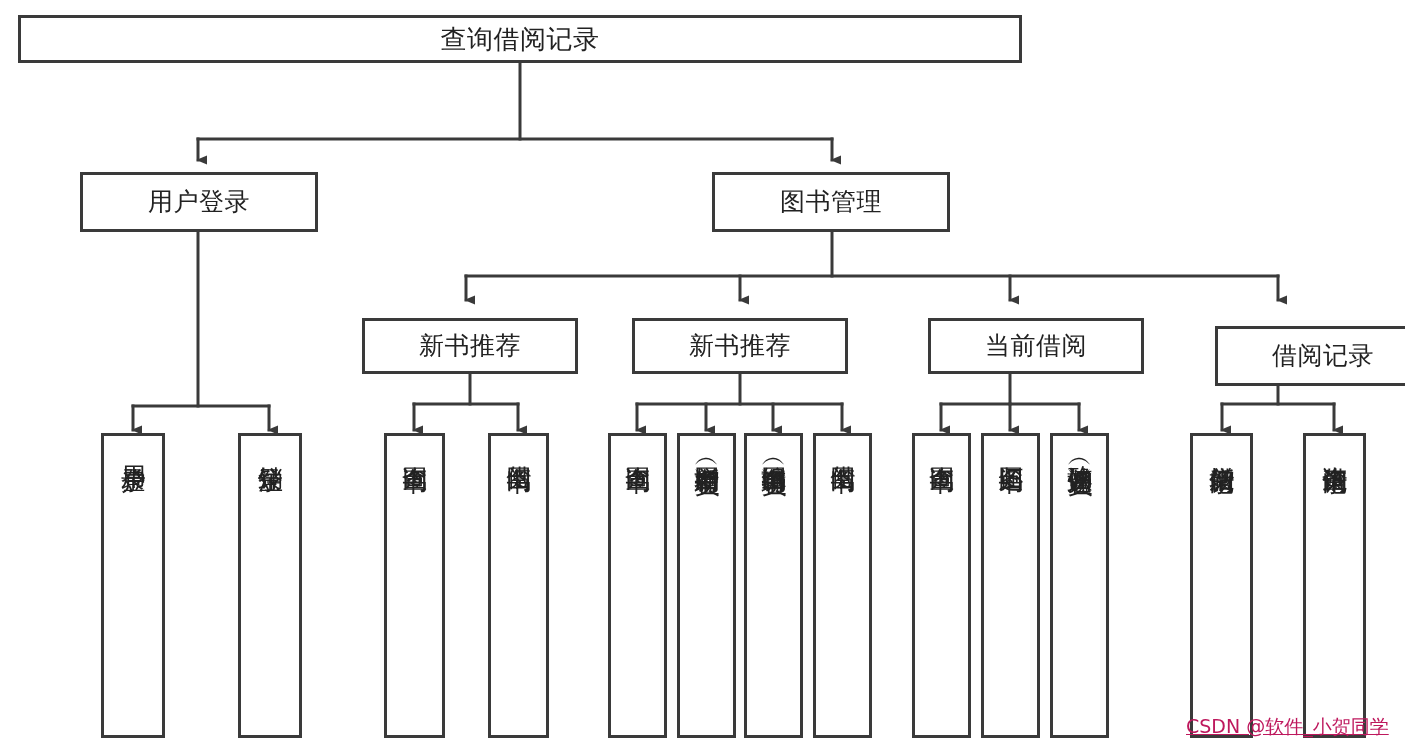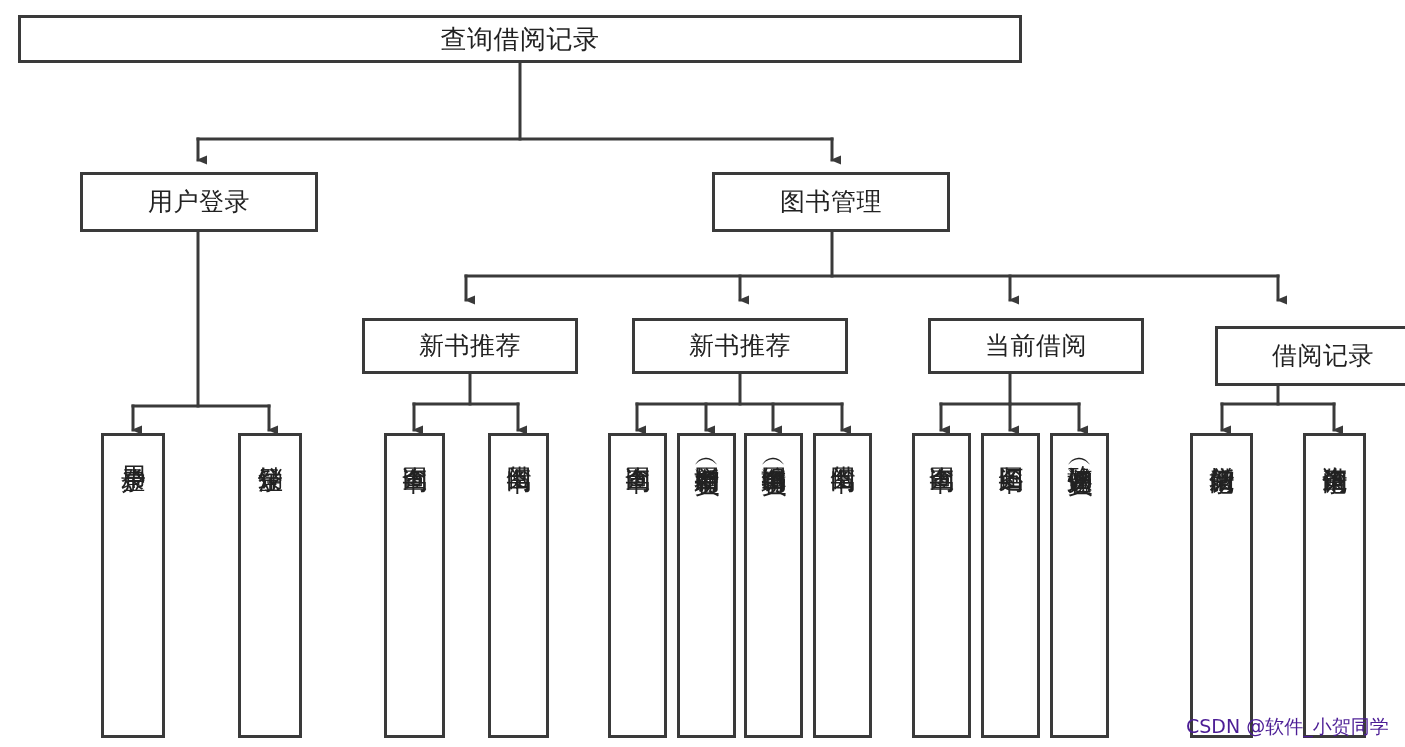--- a/index.html
+++ b/index.html
@@ -60,23 +60,24 @@
     font-size: 25px;
     line-height: 1.12;
     letter-spacing: 1px;
     white-space: nowrap;
   }
   .watermark {
     position: absolute;
     left: 1186px;
     top: 714px;
     font-size: 19px;
-    color: #4c1d95;
+    color: #be185d;
     white-space: nowrap;
     font-family: "DejaVu Sans", "Liberation Sans", sans-serif;
+    text-decoration: underline;
   }
 </style>
 </head>
 <body>
 
 <div id="canvas">
 
   <svg id="edges" viewBox="0 0 1405 747" xmlns="http://www.w3.org/2000/svg">
     <defs>
       <marker id="arrow" viewBox="0 0 12 12" refX="6" refY="10" markerWidth="11" markerHeight="11" orient="auto-start-reverse" markerUnits="userSpaceOnUse">

